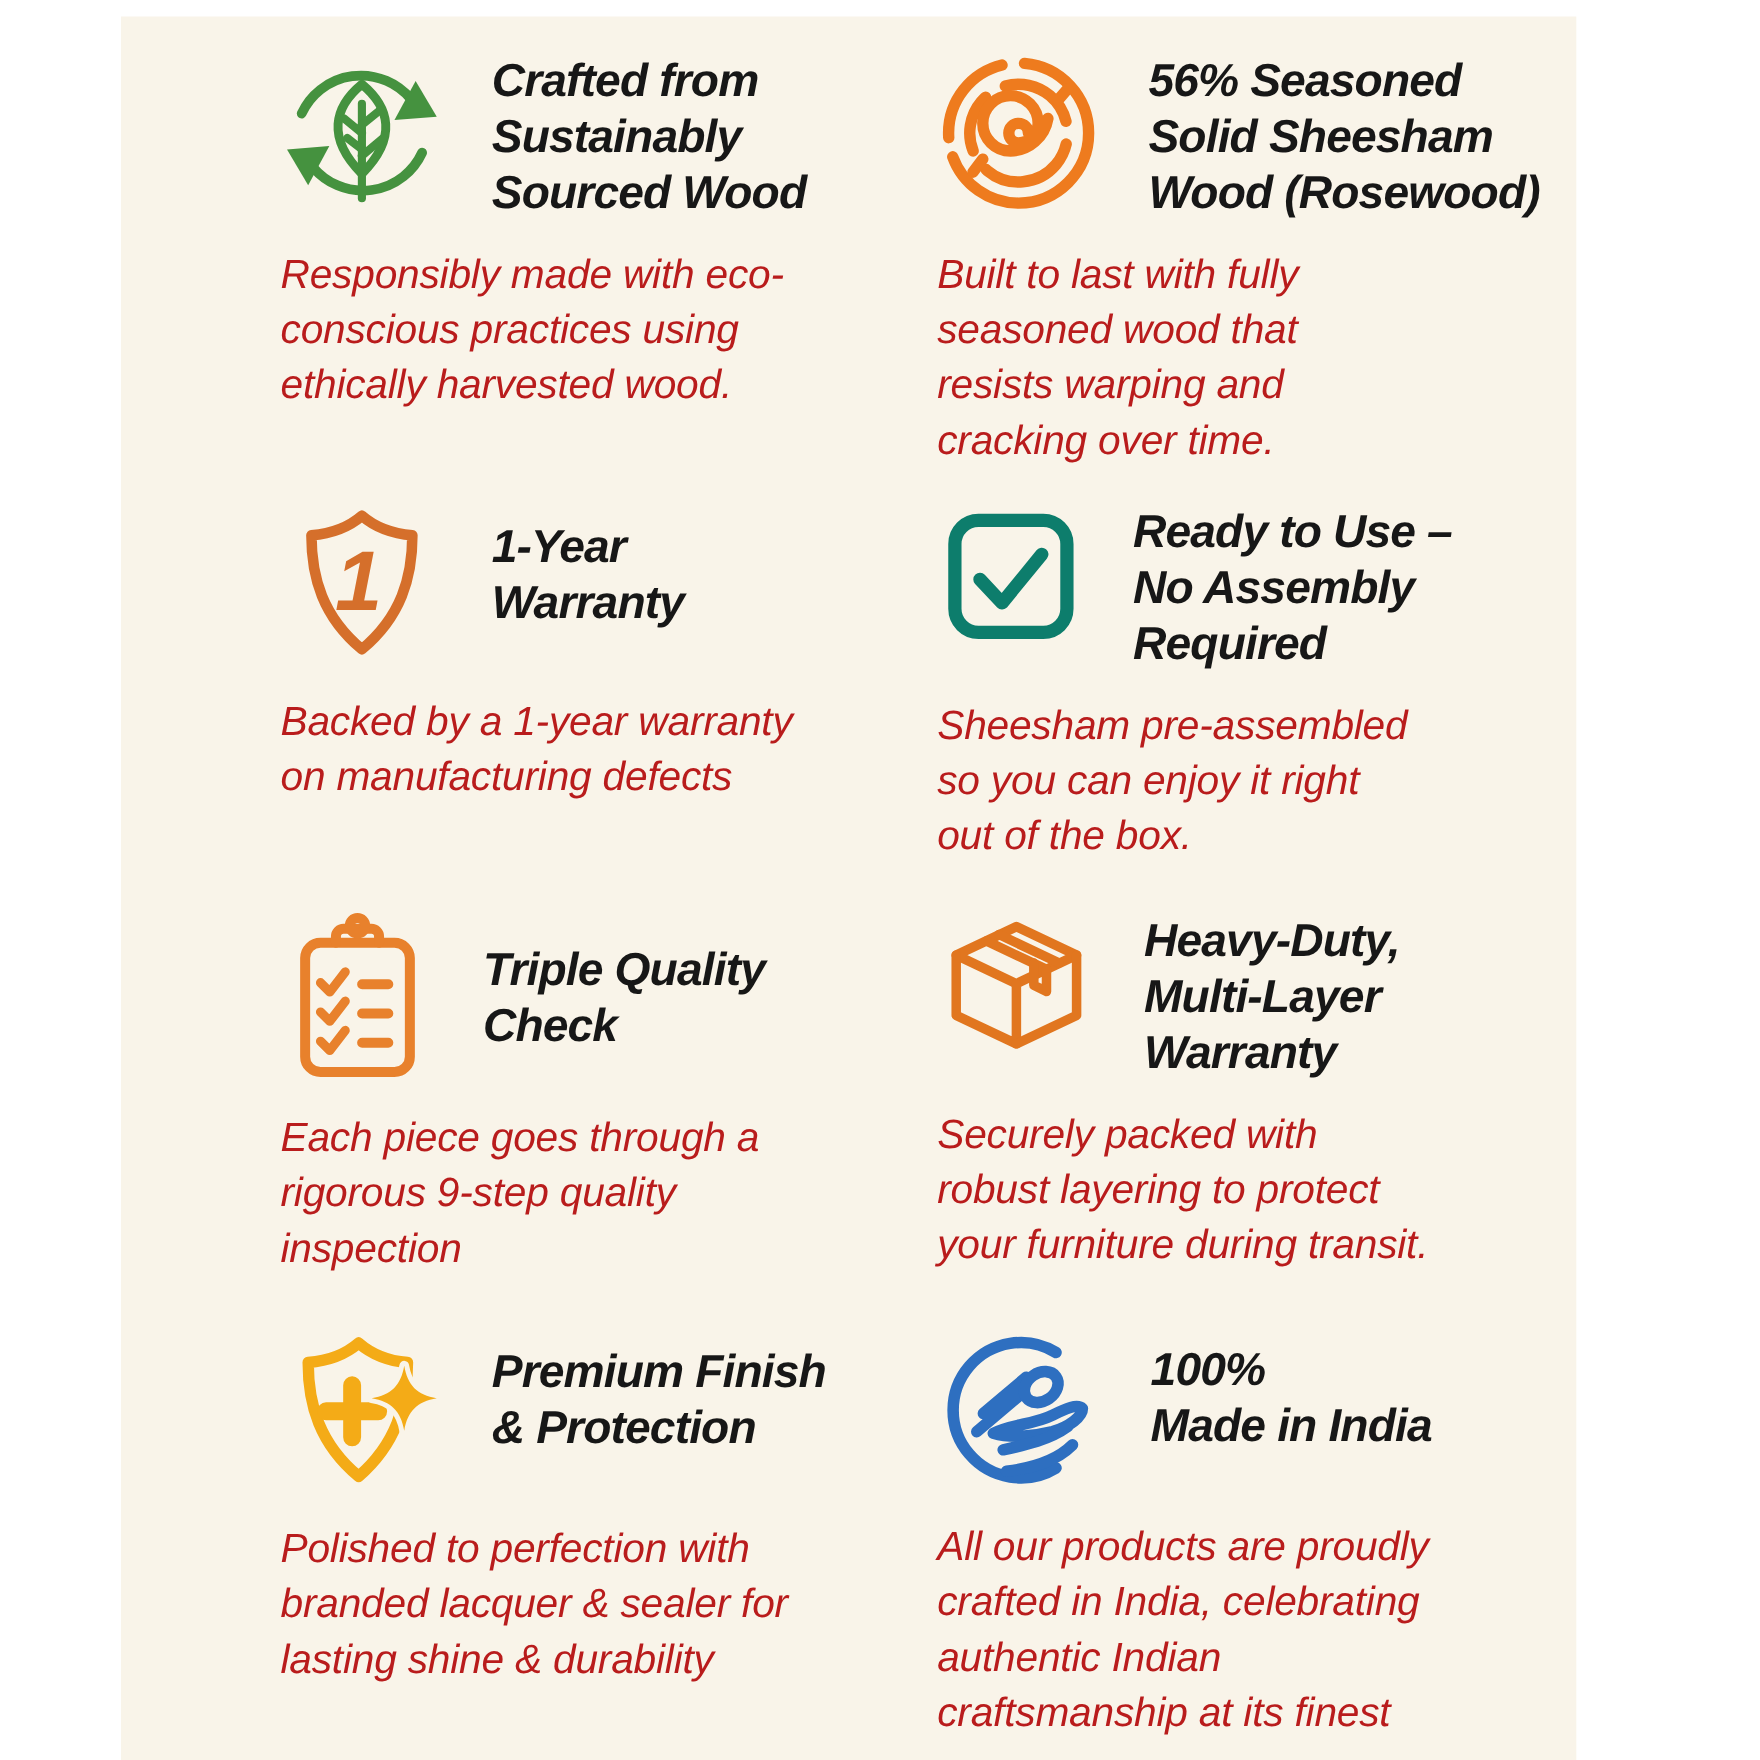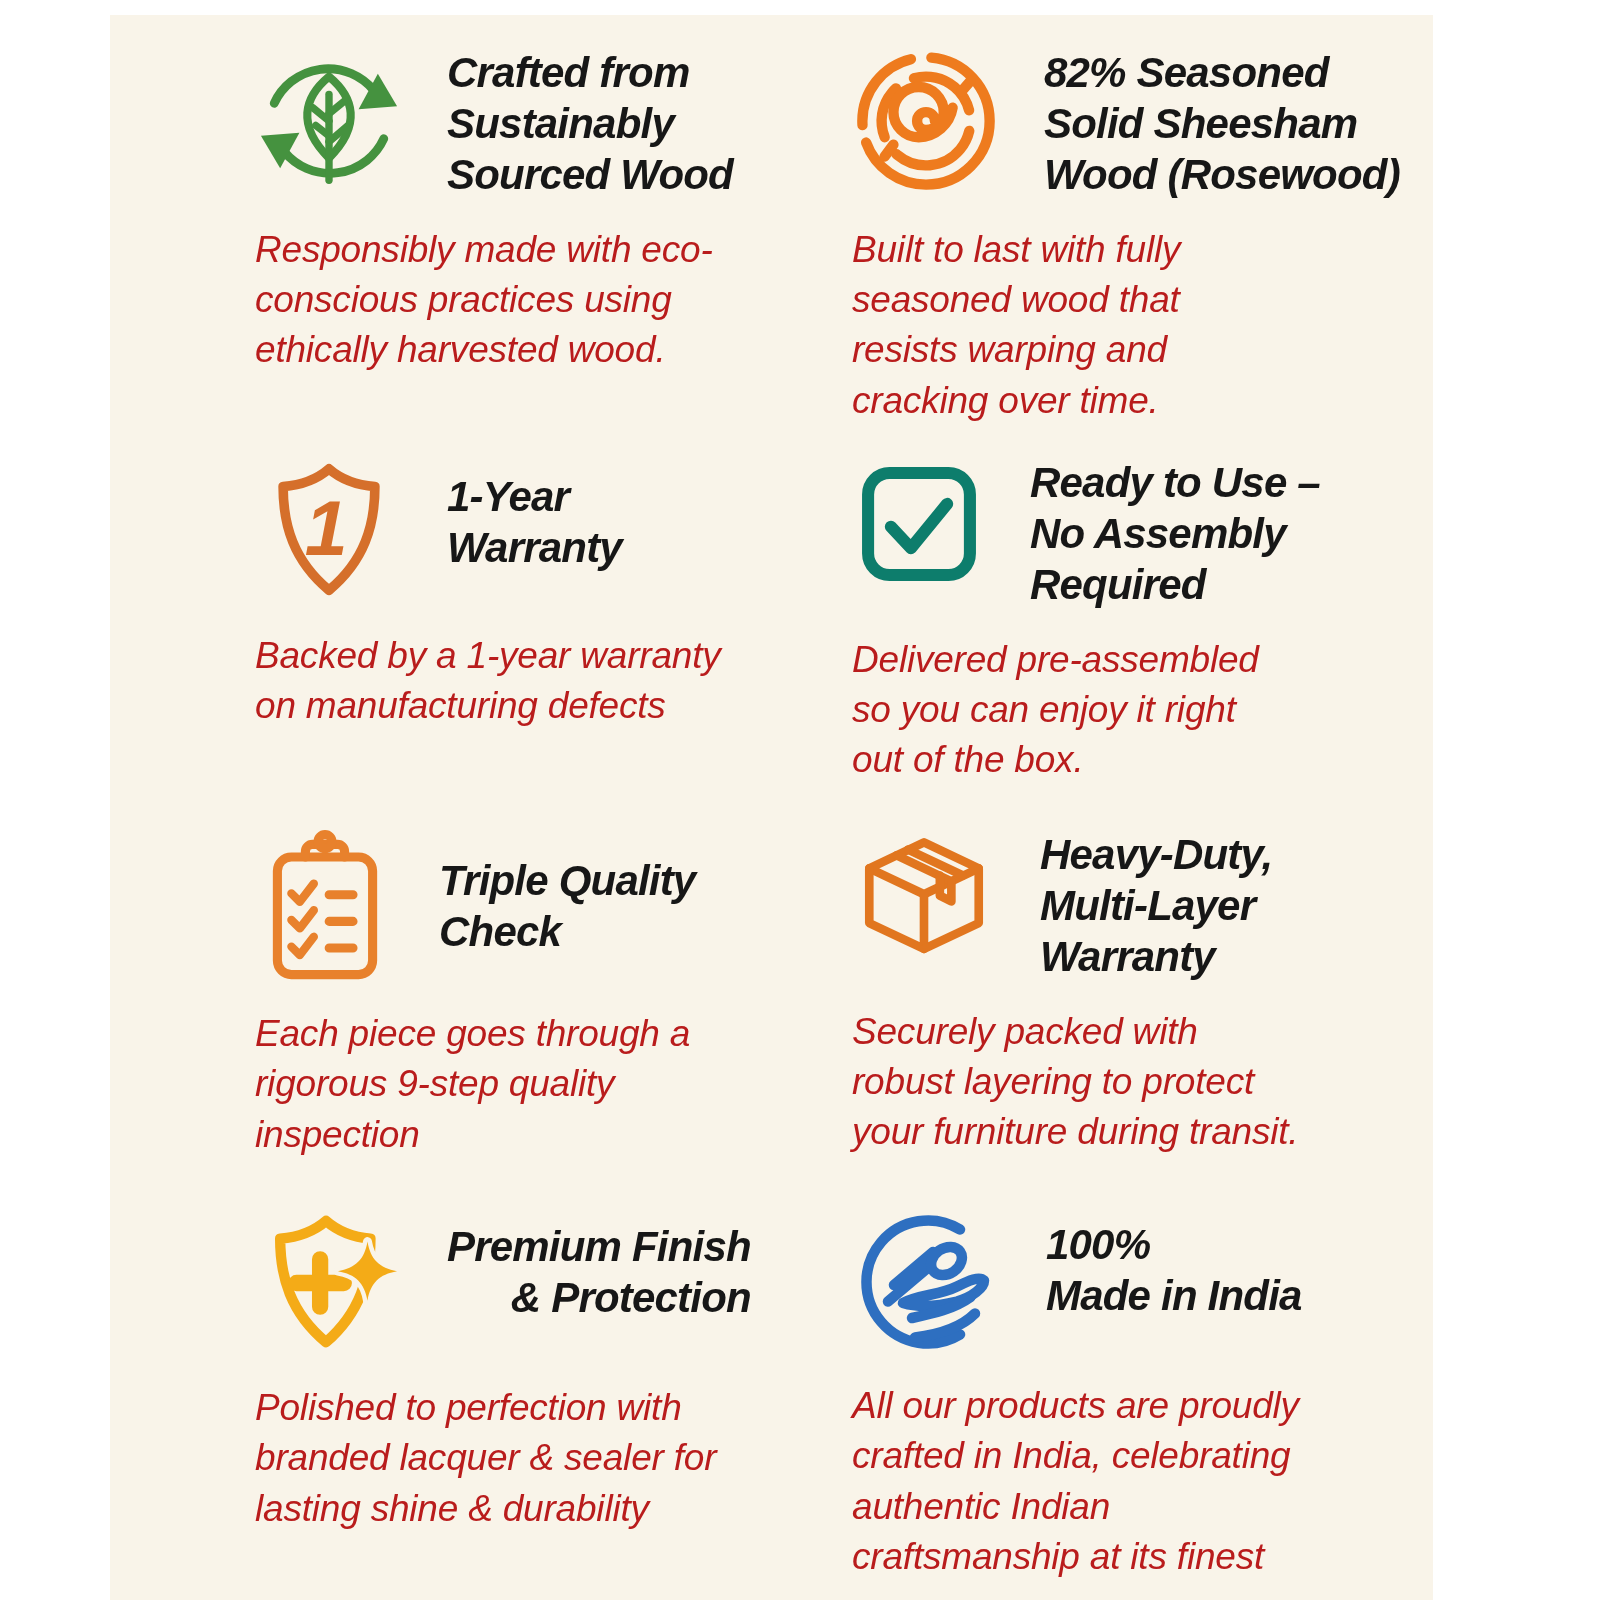--- a/index.html
+++ b/index.html
@@ -75,21 +75,21 @@
     <div class="feature" style="--icon-color: #ee7b1e;">
       <div class="head">
         <div class="icon-box">
           <svg viewBox="0 0 100 100" fill="none" stroke="currentColor" stroke-width="7" stroke-linecap="round">
             <circle cx="50" cy="50" r="43" stroke-dasharray="120 12 60 14"></circle>
             <circle cx="50" cy="50" r="30" stroke-dasharray="48 14 36 14" transform="rotate(40 50 50)"></circle>
             <path d="M56,50 a6,6 0 1 0 -6,6 a12,12 0 0 0 12,-12 a17,17 0 1 0 -17,17 a24,24 0 0 0 23,-20"></path>
             <path d="M28,66 L22,74 M74,30 L80,23"></path>
           </svg>
         </div>
-        <h2 class="title">82% Seasoned
+        <h2 class="title">56% Seasoned
 Solid Sheesham
 Wood (Rosewood)</h2>
       </div>
       <p class="desc">Built to last with fully
 seasoned wood that
 resists warping and
 cracking over time.</p>
     </div>
 
     <div class="feature" style="--icon-color: #d56f2b;">
@@ -112,21 +112,21 @@
         <div class="icon-box" style="width:134px;height:138px;">
           <svg viewBox="0 0 100 100" fill="none" stroke="currentColor" stroke-width="9" stroke-linecap="round" stroke-linejoin="round">
             <rect x="12" y="12" width="76" height="76" rx="16"></rect>
             <path d="M29,52 L44,68 L71,35"></path>
           </svg>
         </div>
         <h2 class="title">Ready to Use –
 No Assembly
 Required</h2>
       </div>
-      <p class="desc">Delivered pre-assembled
+      <p class="desc">Sheesham pre-assembled
 so you can enjoy it right
 out of the box.</p>
     </div>
 
     <div class="feature" style="--icon-color: #e8812c;">
       <div class="head">
         <div class="icon-box" style="width:140px;height:158px;">
           <svg viewBox="0 0 100 110" fill="none" stroke="currentColor" stroke-width="6.5" stroke-linecap="round" stroke-linejoin="round">
             <rect x="16" y="20" width="68" height="84" rx="10"></rect>
             <path d="M36,20 L36,16 a5,5 0 0 1 5,-5 h18 a5,5 0 0 1 5,5 L64,20"></path>
@@ -167,21 +167,21 @@
 
     <div class="feature" style="--icon-color: #f4ab17;">
       <div class="head">
         <div class="icon-box">
           <svg viewBox="0 0 100 100" fill="none" stroke="currentColor" stroke-width="7" stroke-linecap="round" stroke-linejoin="round">
             <path d="M48,8 C56,15 66,19 78,20 C78,46 71,70 48,90 C24,70 17,46 17,20 C29,19 40,15 48,8 Z"></path>
             <path d="M44,34 L44,66 M28,50 L60,50" stroke-width="11"></path>
             <path d="M76,22 C78,34 84,40 96,42 C84,44 78,50 76,62 C74,50 68,44 56,42 C68,40 74,34 76,22 Z" fill="currentColor" stroke="#f9f4e9" stroke-width="6" paint-order="stroke"></path>
           </svg>
         </div>
-        <h2 class="title" style="margin-top:14px;text-align:right;">Premium Finish
+        <h2 class="title" style="margin-top:14px;">Premium Finish
 &amp; Protection</h2>
       </div>
       <p class="desc">Polished to perfection with
 branded lacquer &amp; sealer for
 lasting shine &amp; durability</p>
     </div>
 
     <div class="feature" style="--icon-color: #2e6fc0;">
       <div class="head">
         <div class="icon-box" style="width:150px;height:150px;">

